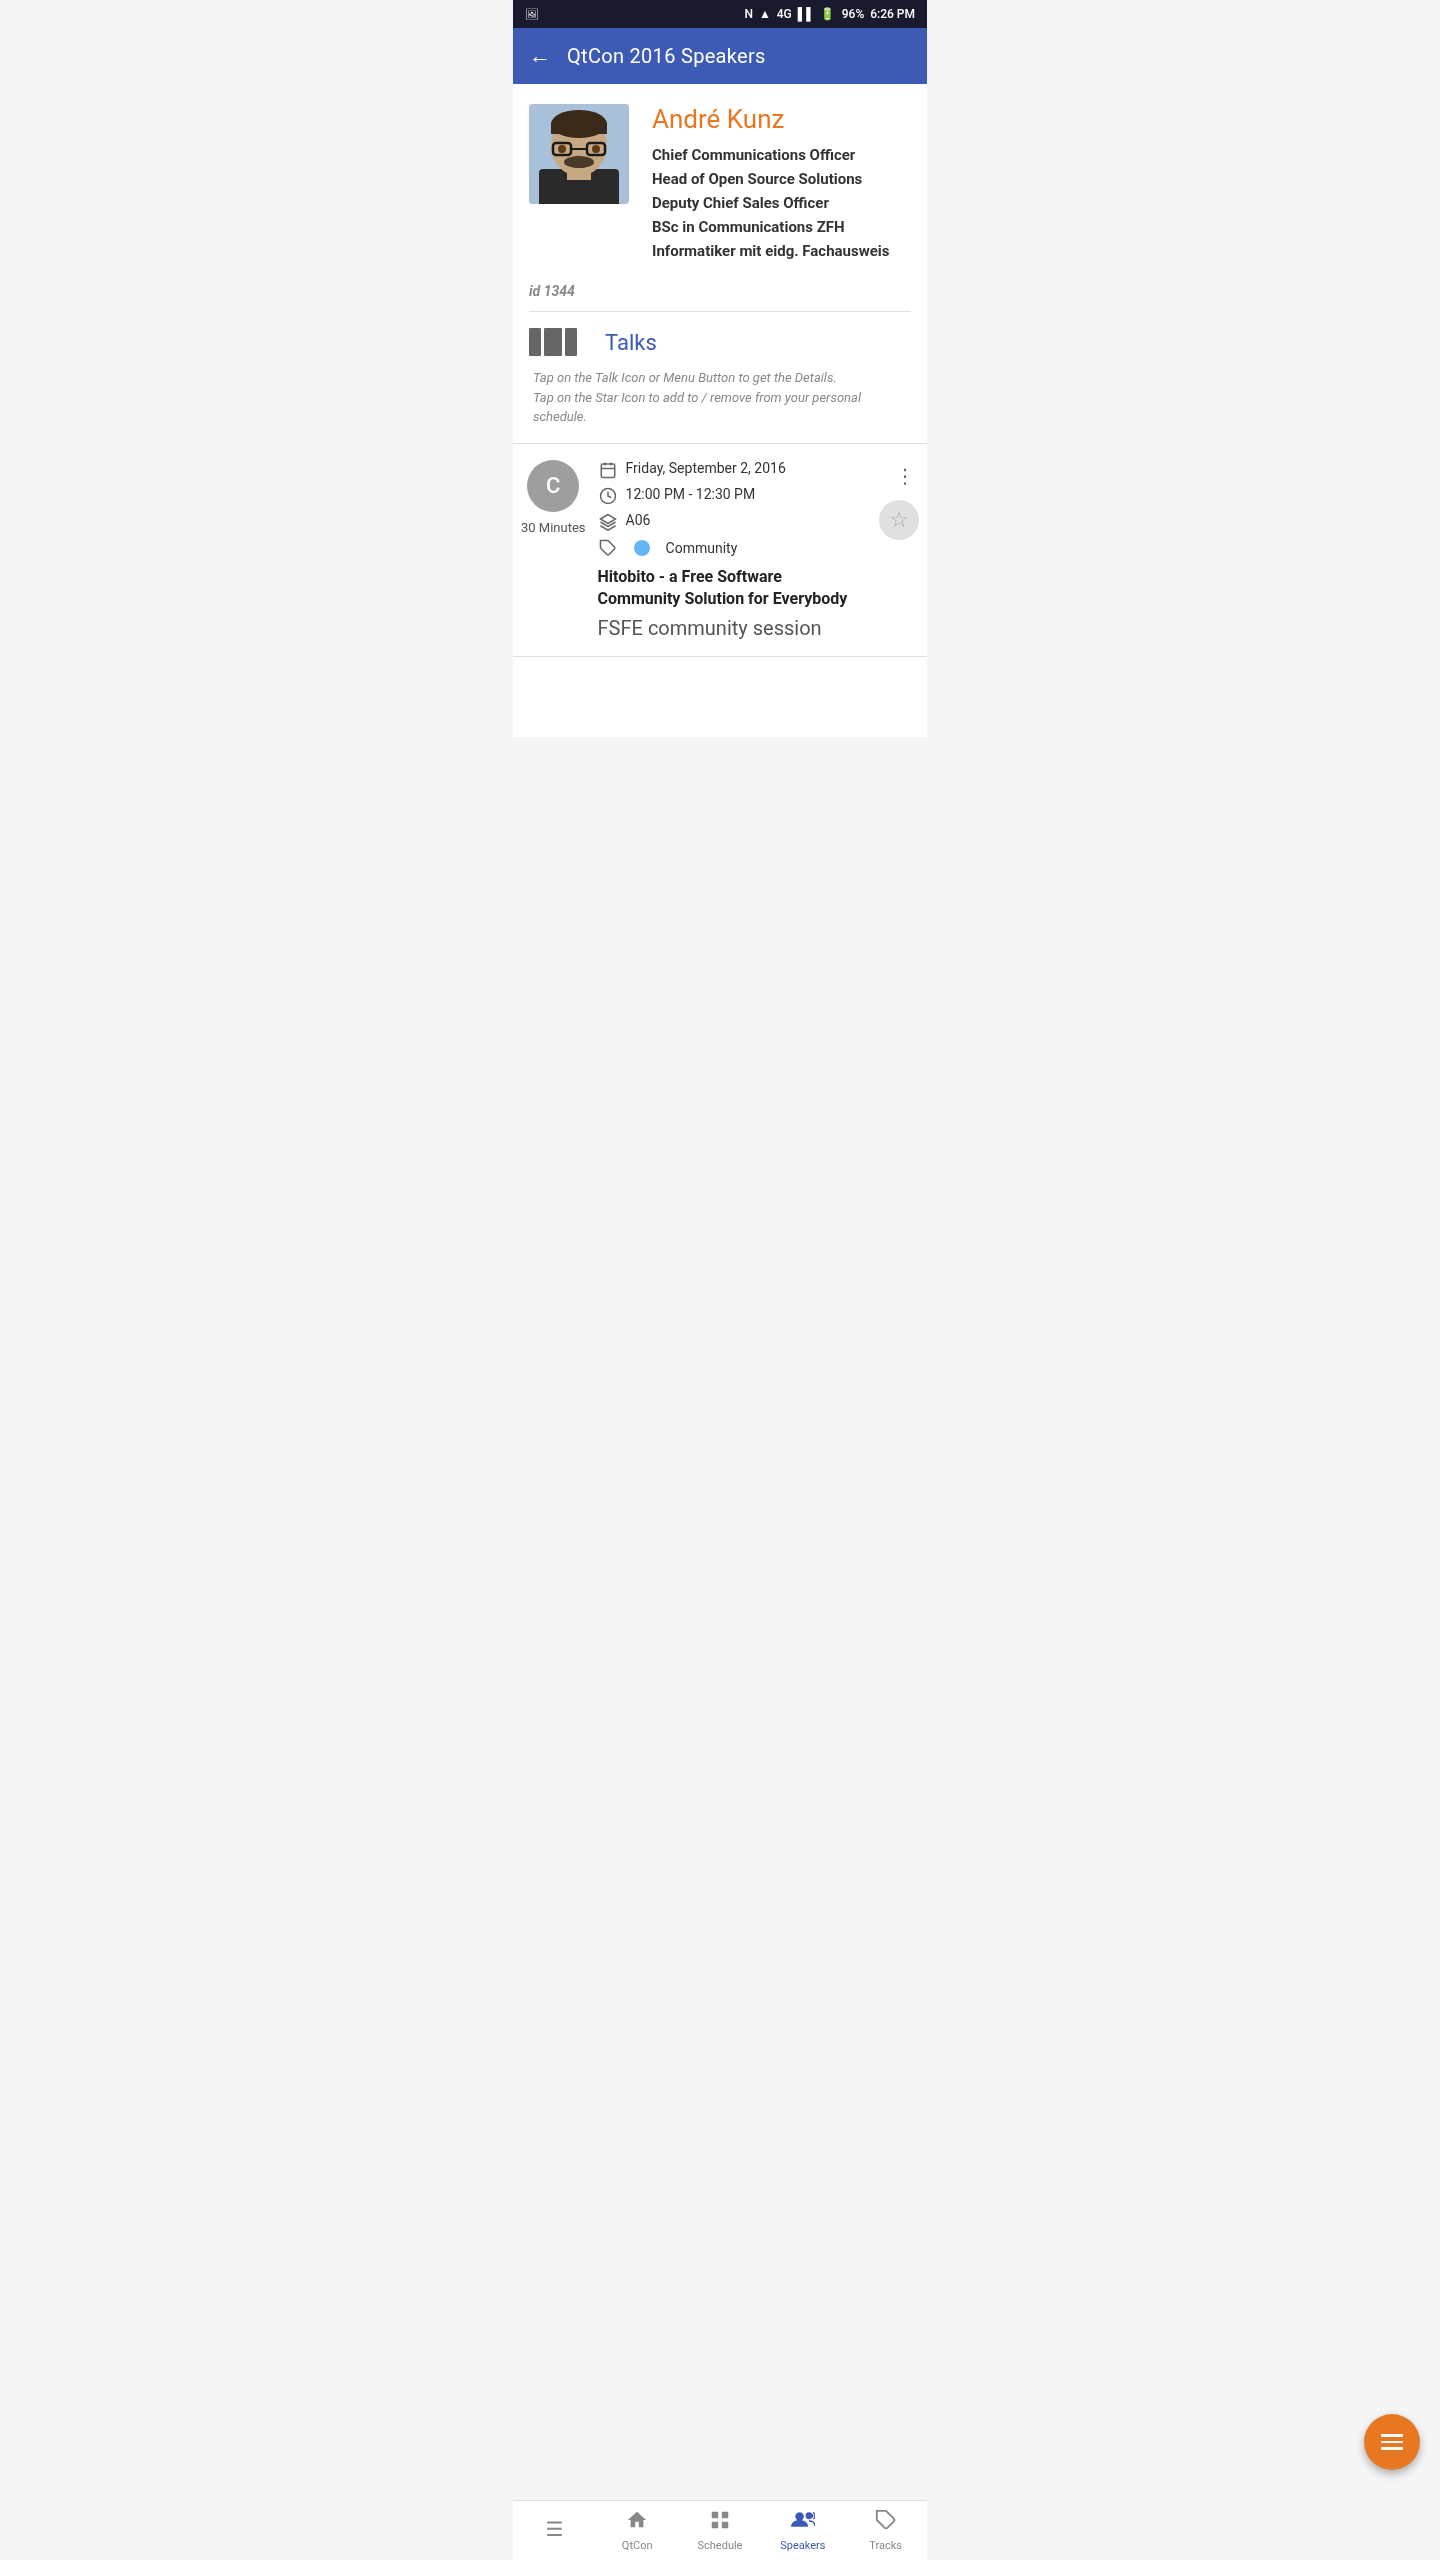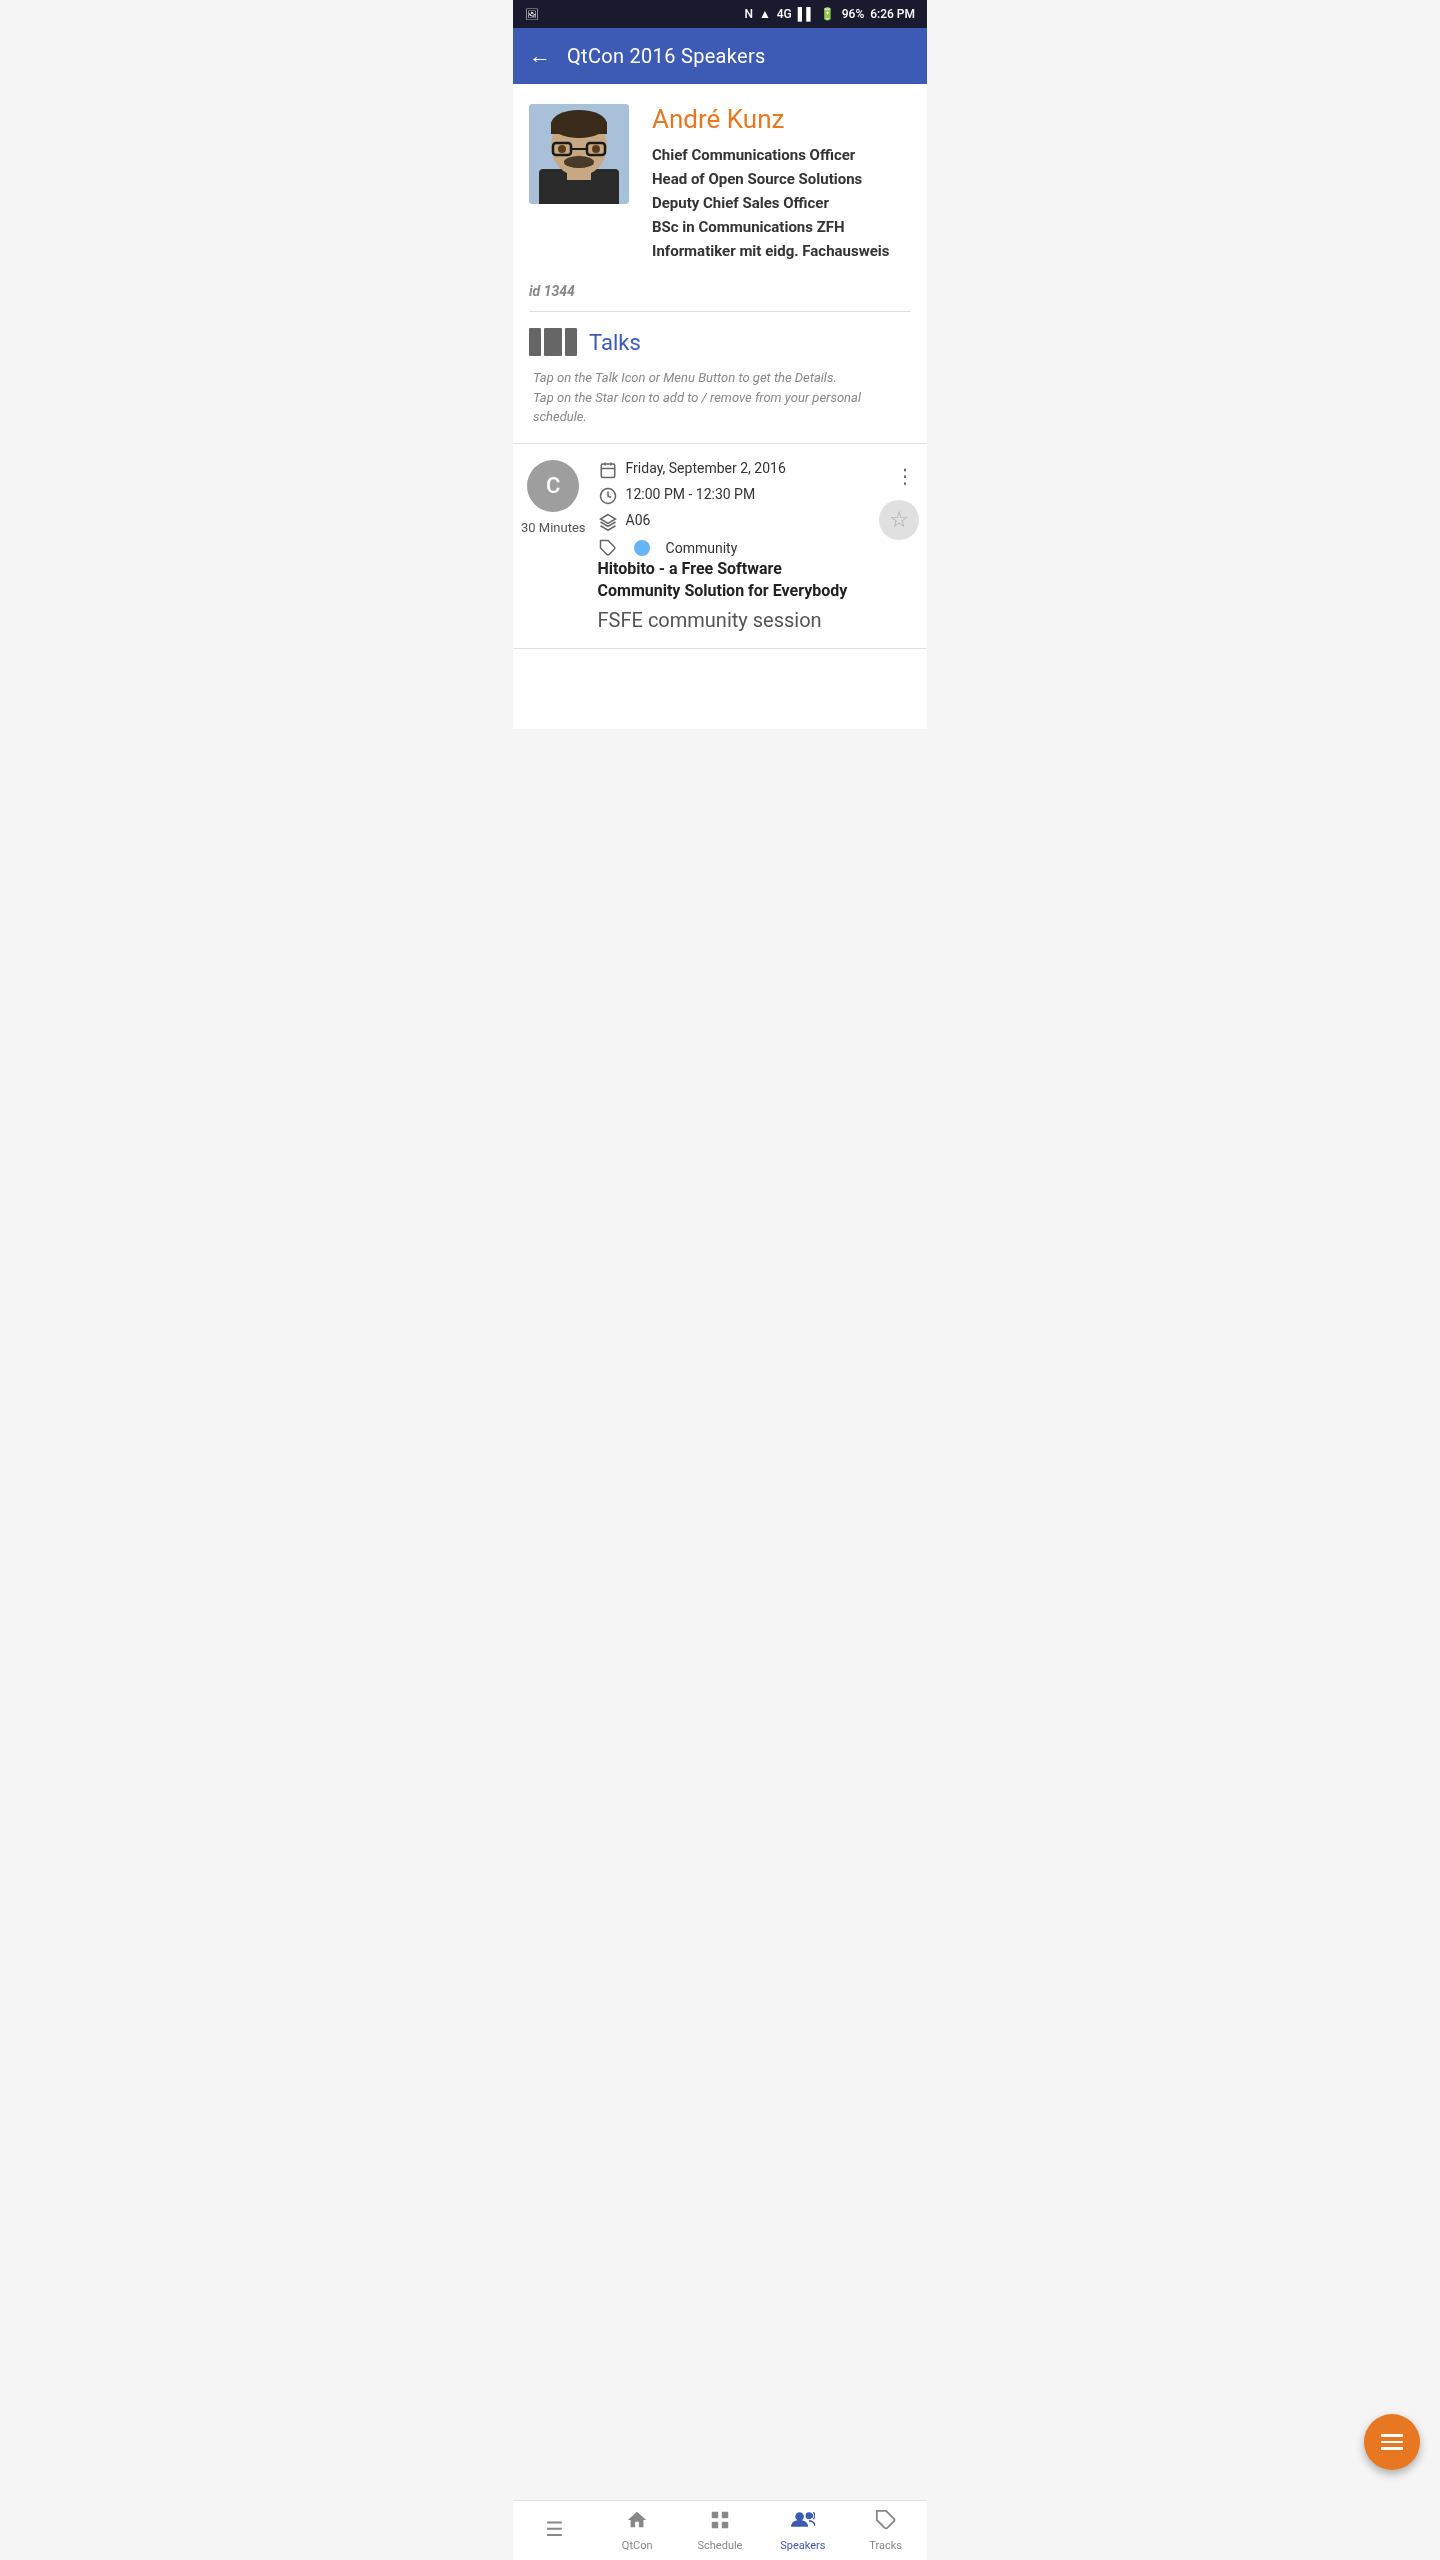--- a/index.html
+++ b/index.html
@@ -102,21 +102,21 @@
     }
 
     
     .talks-section {
       padding: 16px 16px 0;
       background: white;
     }
     .talks-header {
       display: flex;
       align-items: center;
-      gap: 12px;
+      gap: 28px;
       margin-bottom: 12px;
     }
     .talks-icon {
       display: flex;
       gap: 3px;
       align-items: center;
     }
     .talks-icon-bar {
       width: 12px;
       height: 28px;
@@ -223,21 +223,21 @@
       align-items: center;
       justify-content: center;
       cursor: pointer;
       color: #aaa;
       font-size: 22px;
     }
     .talk-tag-row {
       display: flex;
       align-items: center;
       gap: 16px;
-      margin-bottom: 0;
+      margin-bottom: 8px;
     }
     .community-dot {
       width: 16px;
       height: 16px;
       border-radius: 50%;
       background: #64b5f6;
       flex-shrink: 0;
     }
     .community-label {
       color: #333;

